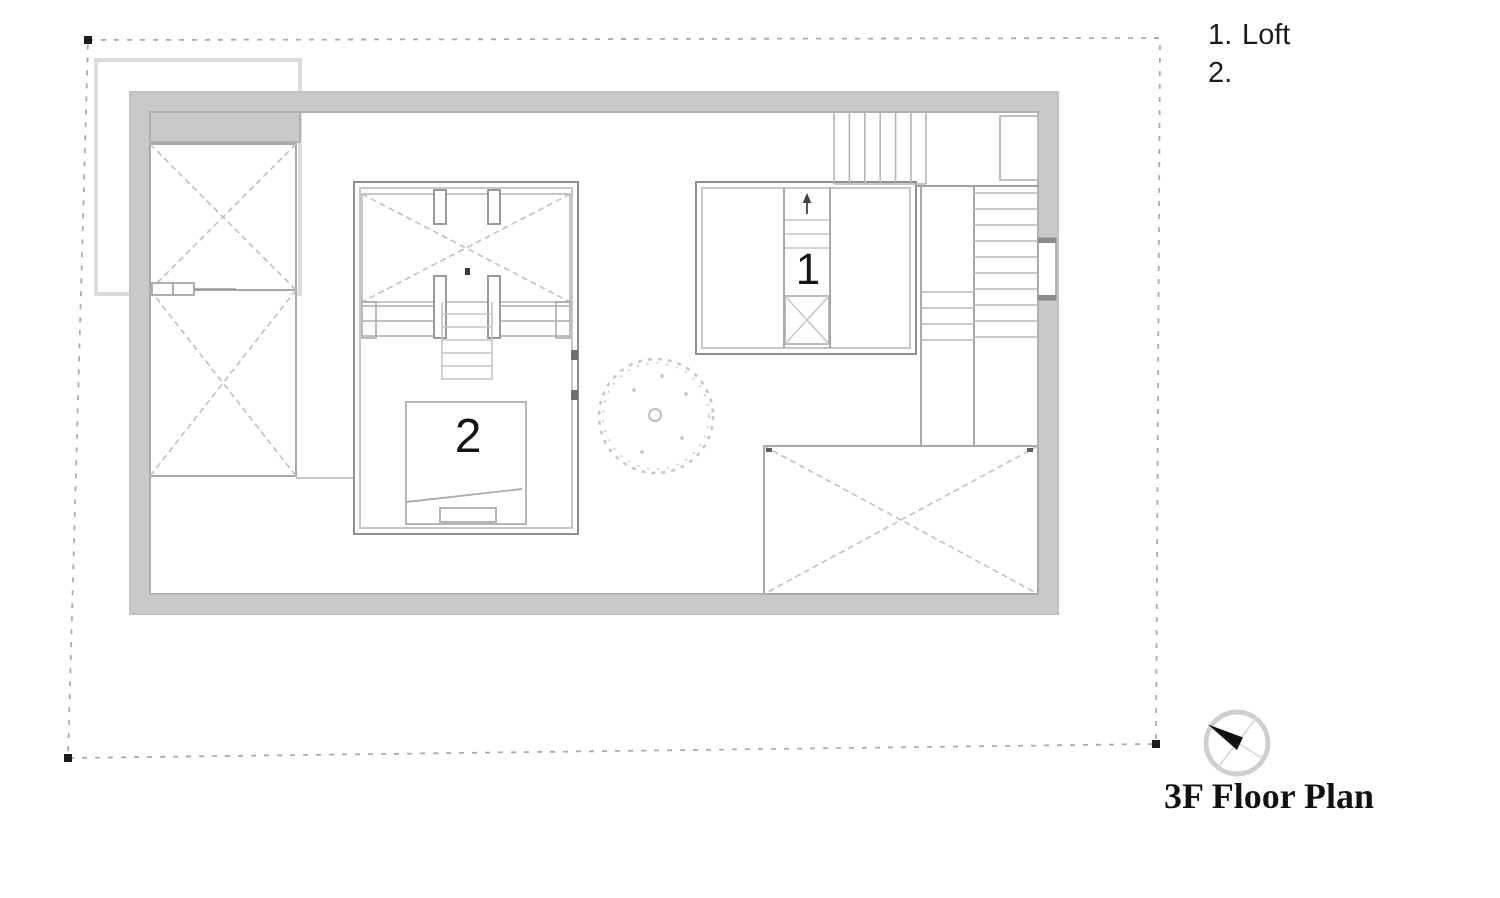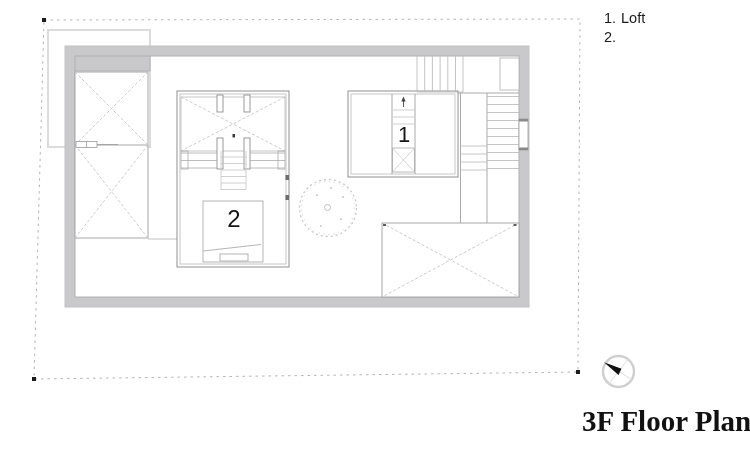--- a/index.html
+++ b/index.html
@@ -12,22 +12,22 @@
   .legend{position:absolute;left:604px;top:9px;font-size:14.5px;line-height:19px;color:#1a1a1a;}
   .legend-row{display:flex;}
   .legend-num{width:17px;flex:0 0 17px;}
   .legend-label{white-space:nowrap;}
   
   .room-num{position:absolute;font-size:22px;font-weight:400;color:#151515;
     font-family:"Liberation Sans","DejaVu Sans",sans-serif;letter-spacing:0;}
   #room-num-1{left:395px;top:122px;width:18px;text-align:center;}
   #room-num-2{left:224px;top:205px;width:20px;text-align:center;font-size:24px;}
   
-  .plan-title{position:absolute;left:582px;top:405px;font-family:"Liberation Serif","DejaVu Serif",serif;
-    font-weight:bold;font-size:29px;color:#111;white-space:nowrap;}
+  .plan-title{position:absolute;left:582px;top:388px;font-family:"Liberation Serif","DejaVu Serif",serif;
+    font-weight:bold;font-size:18px;color:#111;white-space:nowrap;}
 </style>
 </head>
 <body>
 
 <div id="stage">
 
   <svg id="plan-svg" width="750" height="449" viewBox="0 0 750 449">
 
     <g>
       <polygon points="44,20 580,19 578,372 34,379" fill="none" stroke="#ababab" stroke-width="0.9" stroke-dasharray="2.5,4"></polygon>

